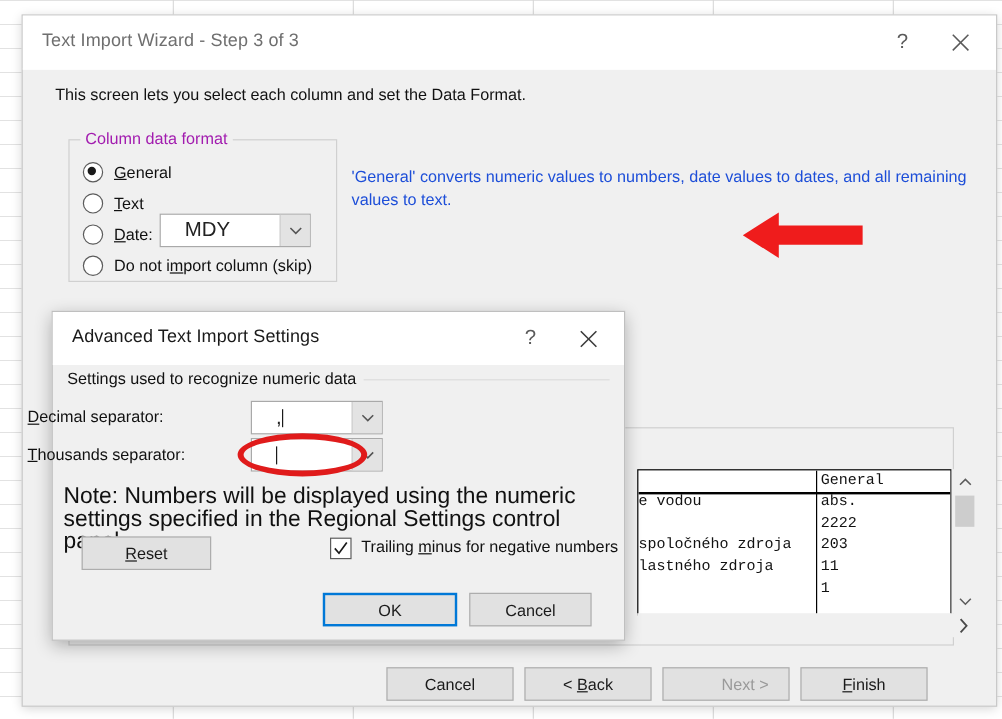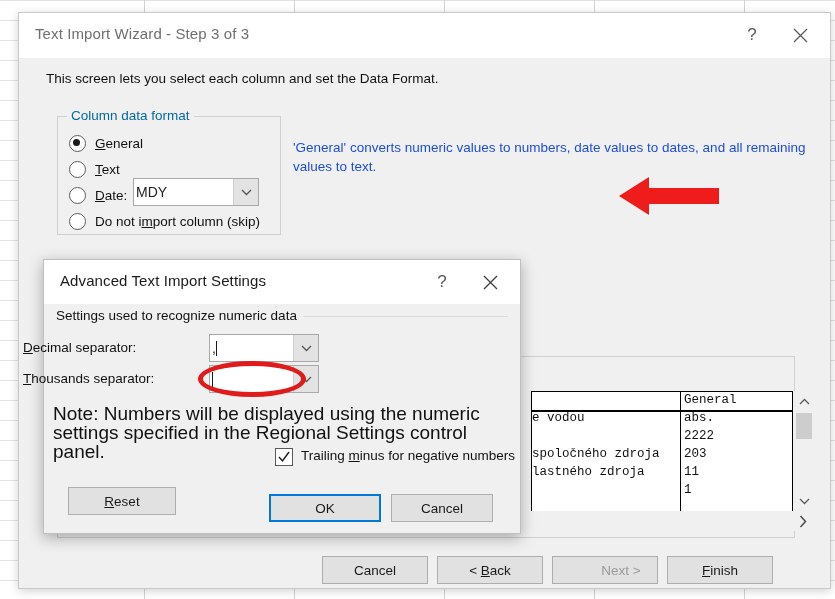--- a/index.html
+++ b/index.html
@@ -61,21 +61,21 @@
   
   .groupbox {
     position: absolute;
     border: 1px solid #d0d0d0;
     background: transparent;
   }
   .groupbox > .gb-label {
     position: absolute; top: -9px; left: 9px;
     background: #f0f0f0;
     padding: 0 4px;
-    font-size: 13.5px; color: #0369a1;
+    font-size: 13.5px; color: #a21caf;
   }
   #col-format { left: 38px; top: 103px; width: 222px; height: 117px; }
 
   .radio-row {
     position: absolute; left: 11px;
     display: flex; align-items: center;
     font-size: 13.5px; color: #111;
     height: 20px;
   }
   .radio {
@@ -94,21 +94,21 @@
   
   .combo {
     position: absolute;
     height: 26px;
     background: #fff;
     border: 1px solid #a9a9a9;
     display: flex; align-items: stretch;
   }
   .combo .cval {
     flex: 1; display: flex; align-items: center;
-    padding-left: 2px; font-size: 14px; color: #222;
+    padding-left: 20px; font-size: 17px; color: #222;
     position: relative;
   }
   .combo .carrow {
     width: 24px; background: #e3e3e3;
     border-left: 1px solid #cfcfcf;
     display: flex; align-items: center; justify-content: center;
     color: #555;
   }
   .caret-bar {
     display: inline-block;
@@ -234,21 +234,21 @@
   #lbl-dec { left: 23px; top: 340px; }
   #lbl-tho { left: 23px; top: 371px; }
   #cmb-dec { left: 209px; top: 334px; width: 108px; }
   #cmb-tho { left: 209px; top: 365px; width: 108px; }
 
   #note {
     position: absolute; left: 53px; top: 404px;
     width: 452px;
     font-size: 19px; color: #111; line-height: 19px;
   }
-  #reset-btn { left: 68px; top: 447px; width: 108px; height: 28px; margin-top: 40px; }
+  #reset-btn { left: 68px; top: 447px; width: 108px; height: 28px; }
   #chk-row {
     position: absolute; left: 275px; top: 448px;
     display: flex; align-items: flex-start;
     font-size: 13.5px; color: #111;
   }
   .checkbox {
     width: 16px; height: 16px;
     border: 1px solid #5b5b5b; background: #fff;
     margin-right: 8px; position: relative; flex: none;
   }

